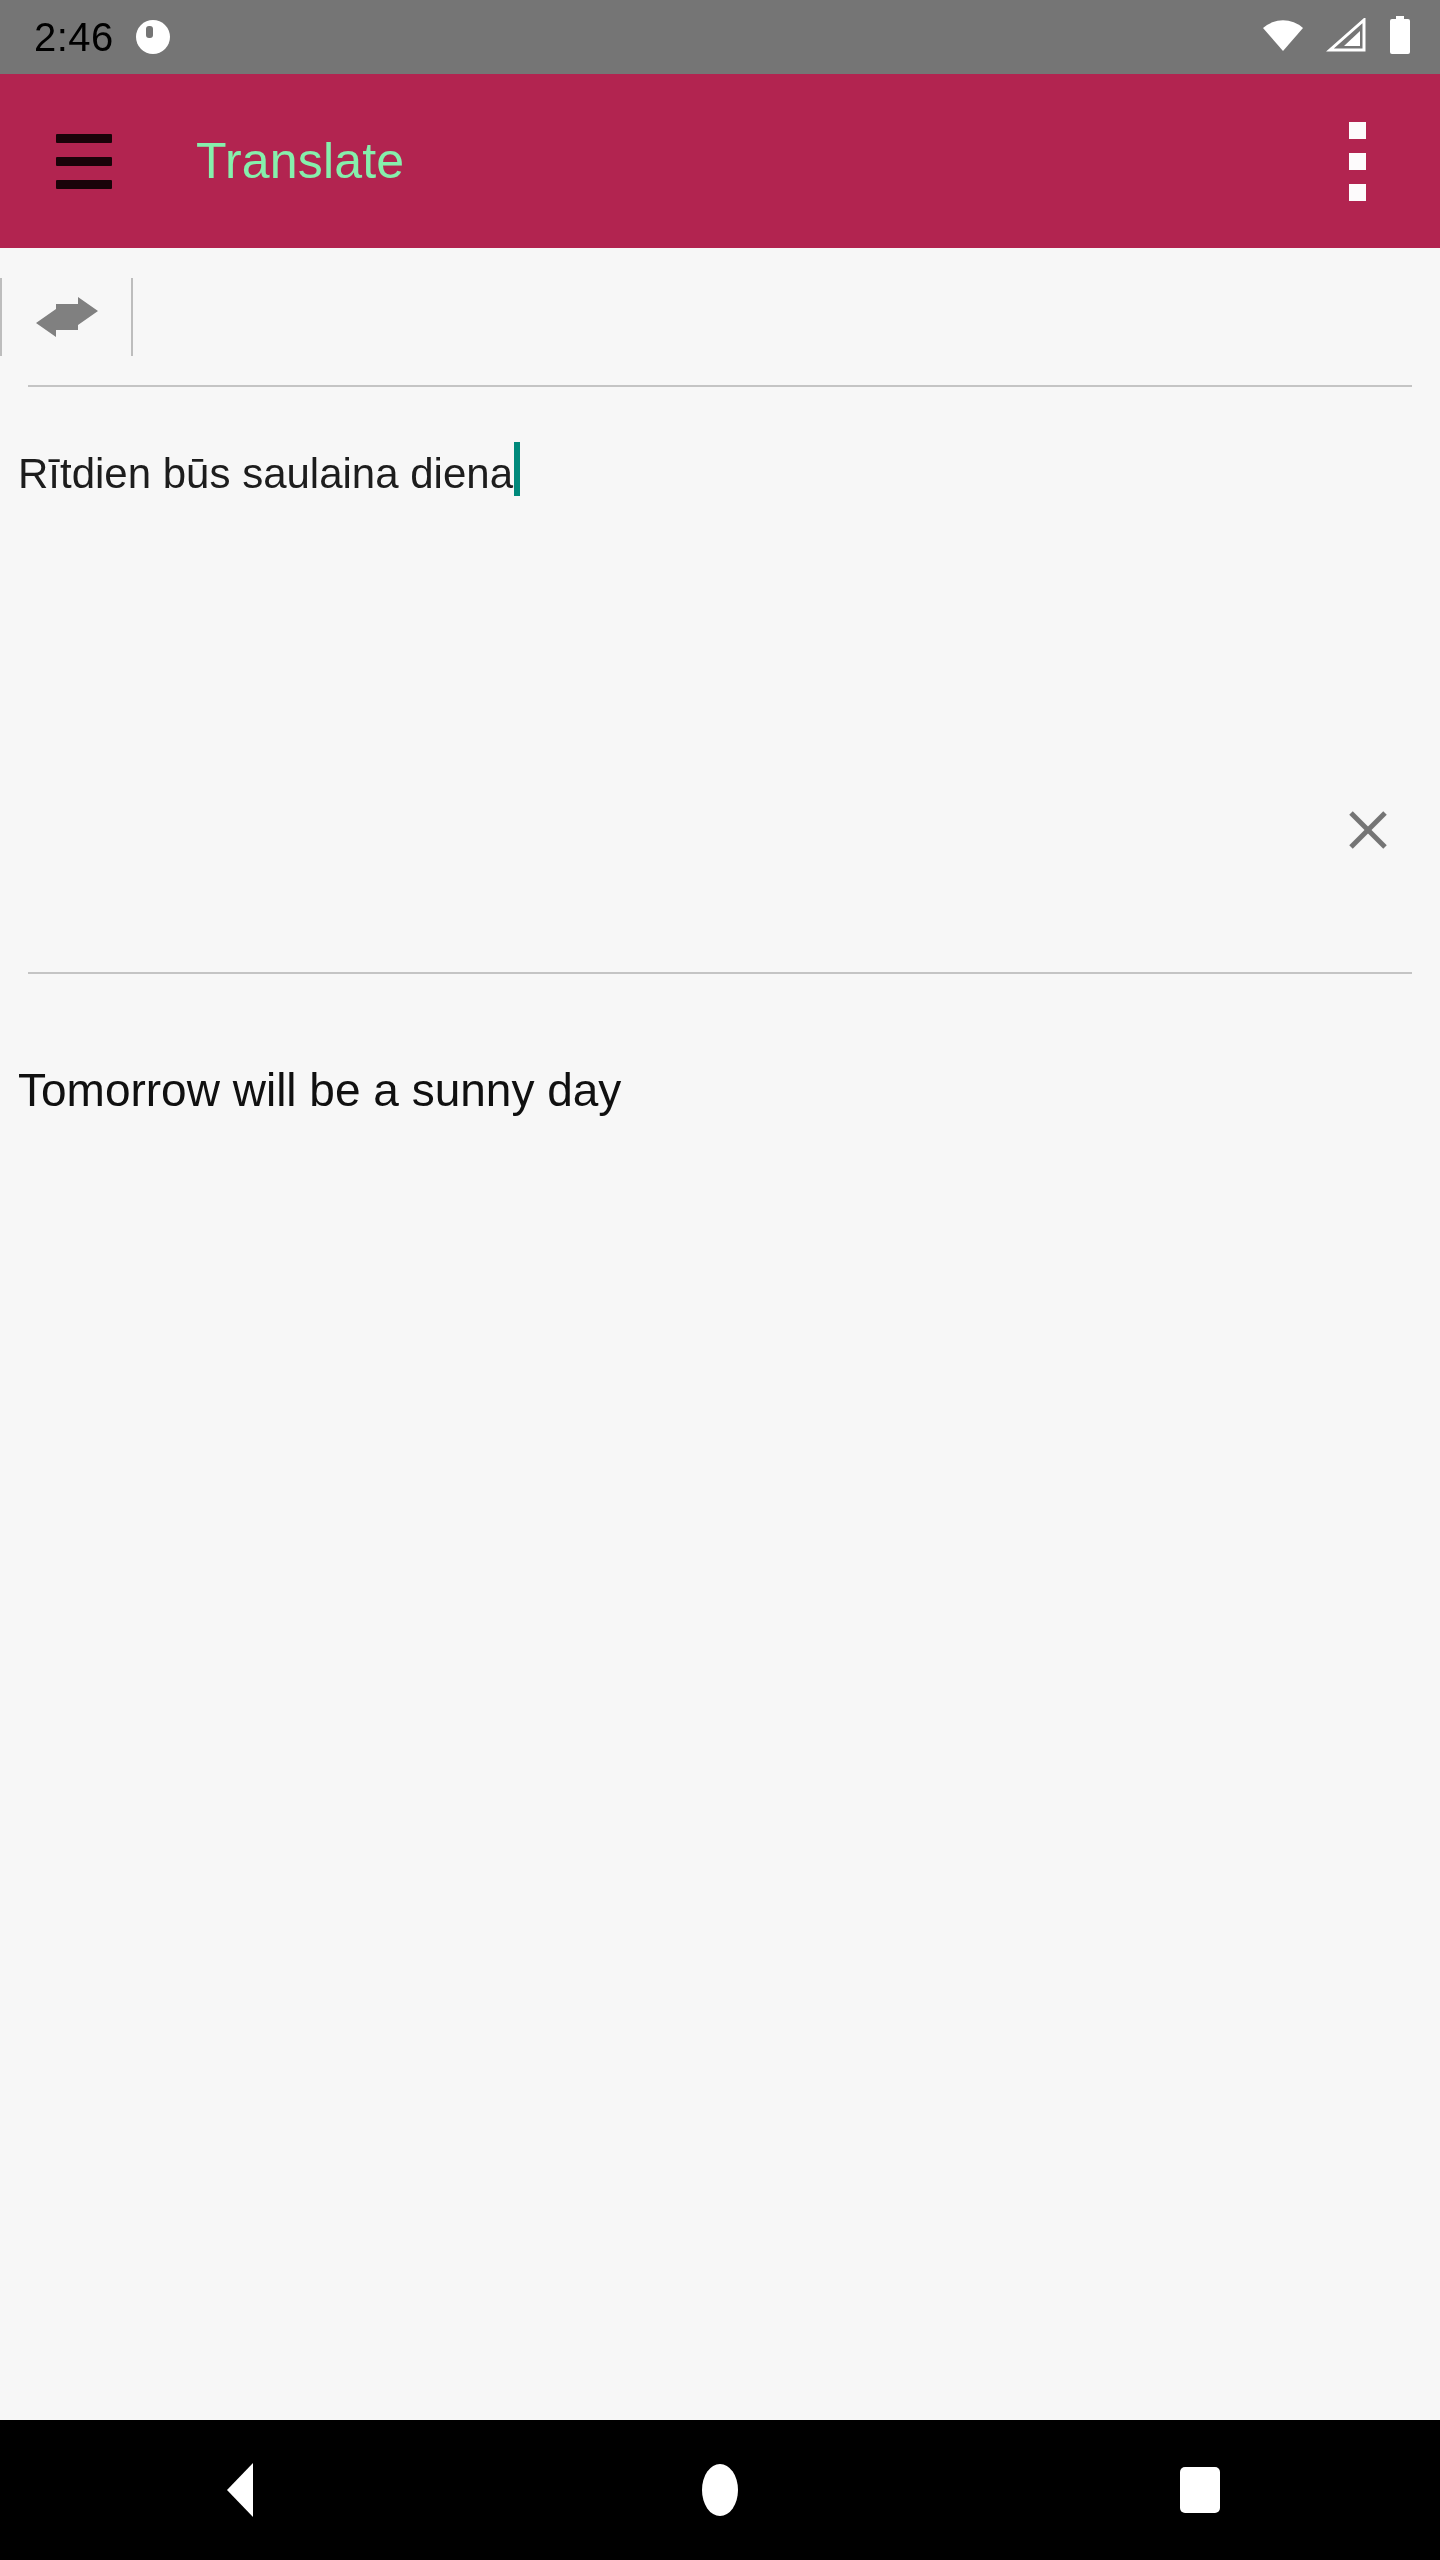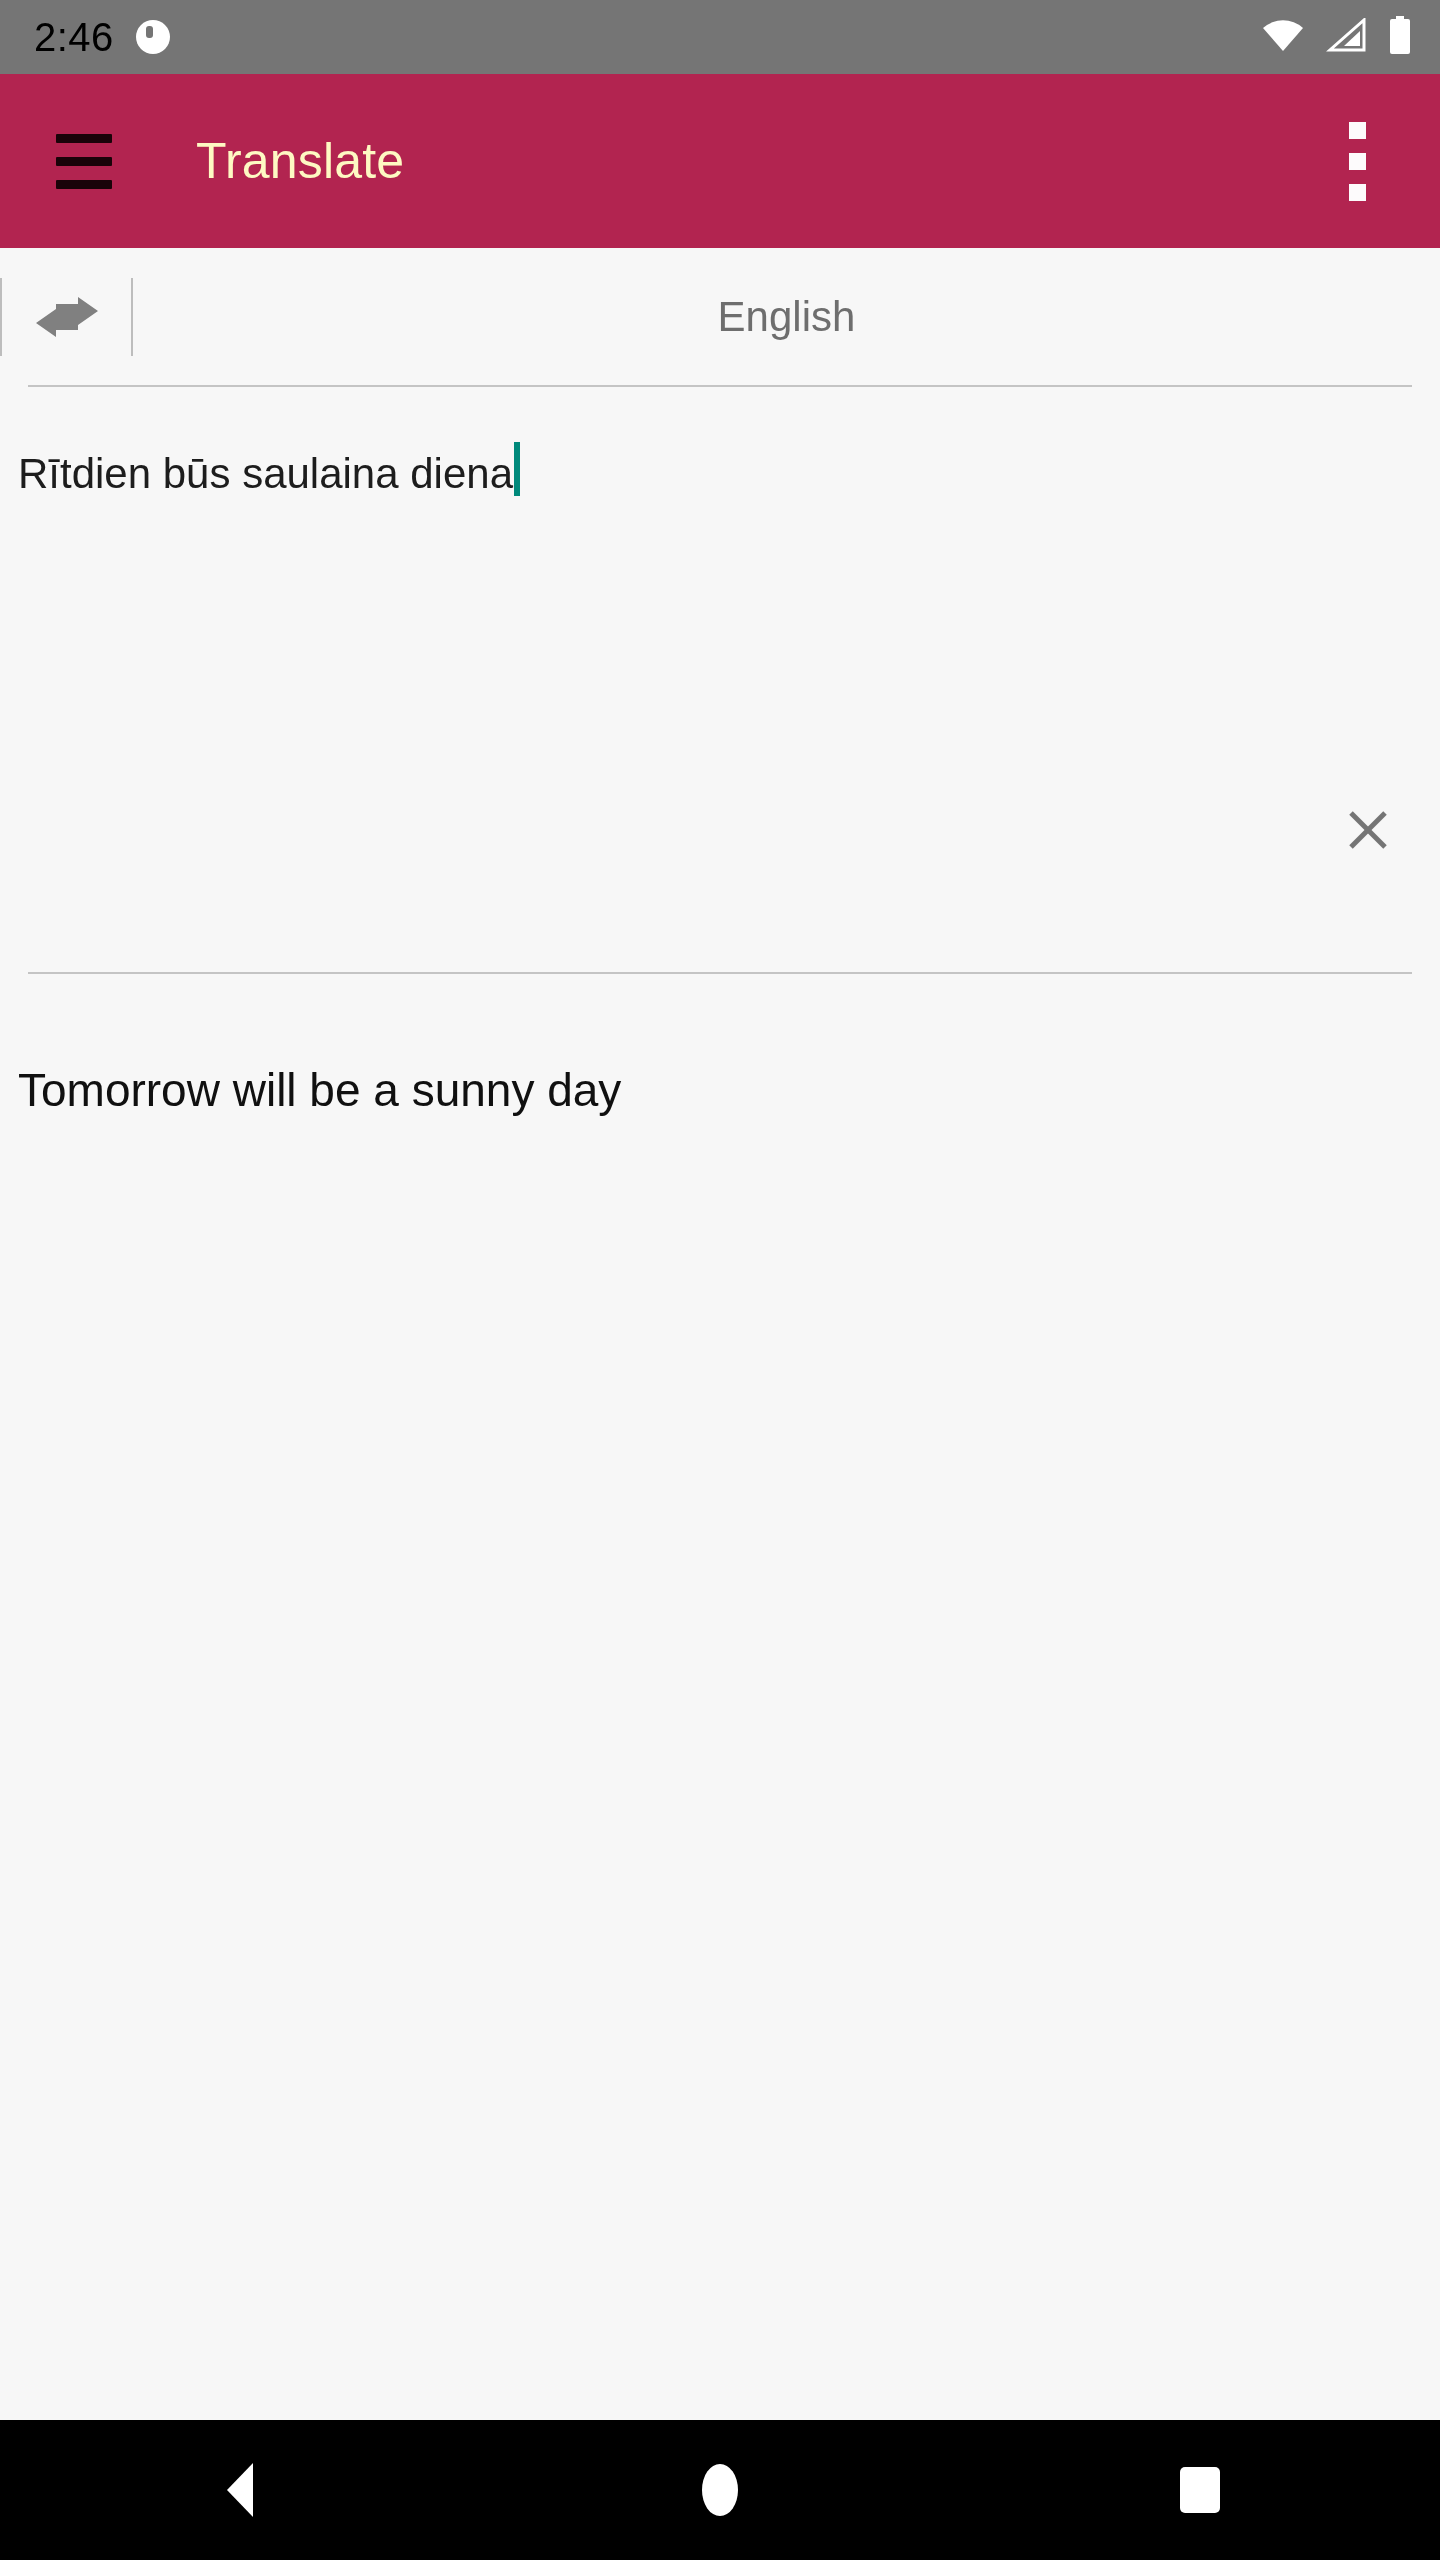--- a/index.html
+++ b/index.html
@@ -54,21 +54,21 @@
     width:96px; height:96px;
     margin-left:36px;
     display:flex; flex-direction:column; justify-content:center;
     align-items:center; gap:14px;
     cursor:pointer;
   }
   #menu-button span {
     display:block; width:56px; height:9px; background:#1a0309; border-radius:1px;
   }
   #app-title {
-    color:#fef9c3;
+    color:#86efac;
     font-size:50px;
     margin-left:64px;
     font-weight:400;
     letter-spacing:0.2px;
   }
   #overflow-button {
     margin-left:auto; margin-right:44px;
     width:78px; height:110px;
     display:flex; flex-direction:column; align-items:center;
     justify-content:center; gap:14px;
@@ -230,21 +230,20 @@
     <div id="swap-wrap">
       <div class="vsep left"></div>
       <div id="swap-button">
         <svg width="66" height="52" viewBox="0 0 66 52">
           <path d="M2 32 L22 18 L22 25 L44 25 L44 39 L22 39 L22 46 Z" fill="#808080"></path>
           <path d="M64 20 L44 6 L44 13 L22 13 L22 27 L44 27 L44 34 Z" fill="#808080"></path>
         </svg>
       </div>
       <div class="vsep right"></div>
     </div>
-    <div class="lang-chip">English</div>
   </div>
 
   <div id="divider-top"></div>
 
   <div id="source-area">
     <div id="source-text"><span>Rītdien būs saulaina diena</span><span id="caret"></span></div>
 
     <div id="clear-button">
       <svg width="44" height="44" viewBox="0 0 44 44">
         <line x1="5" y1="5" x2="39" y2="39" stroke="#757575" stroke-width="5"></line>

